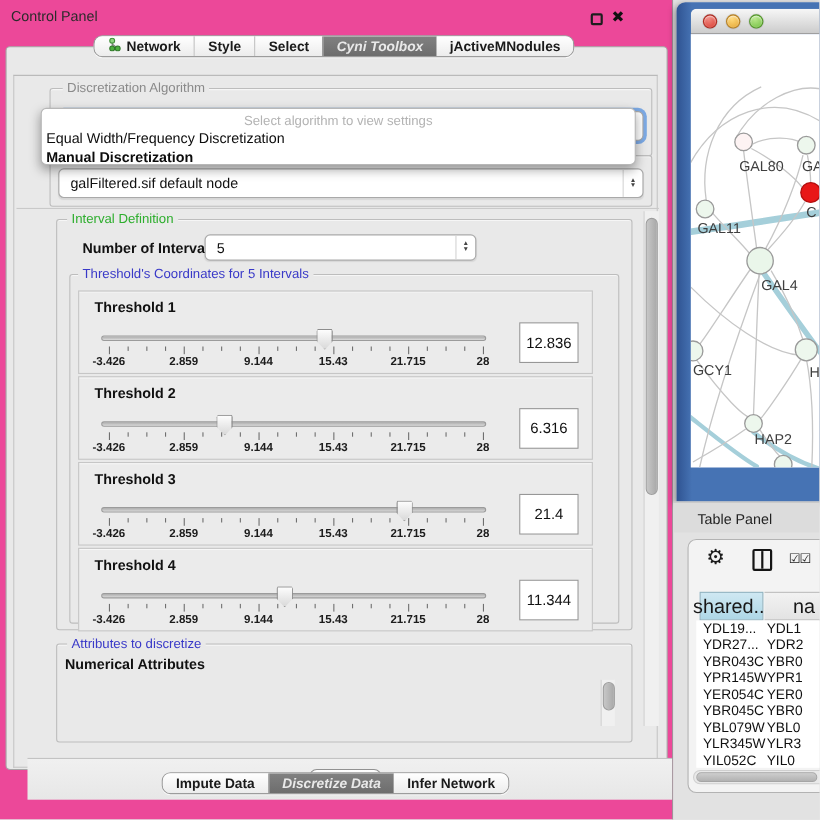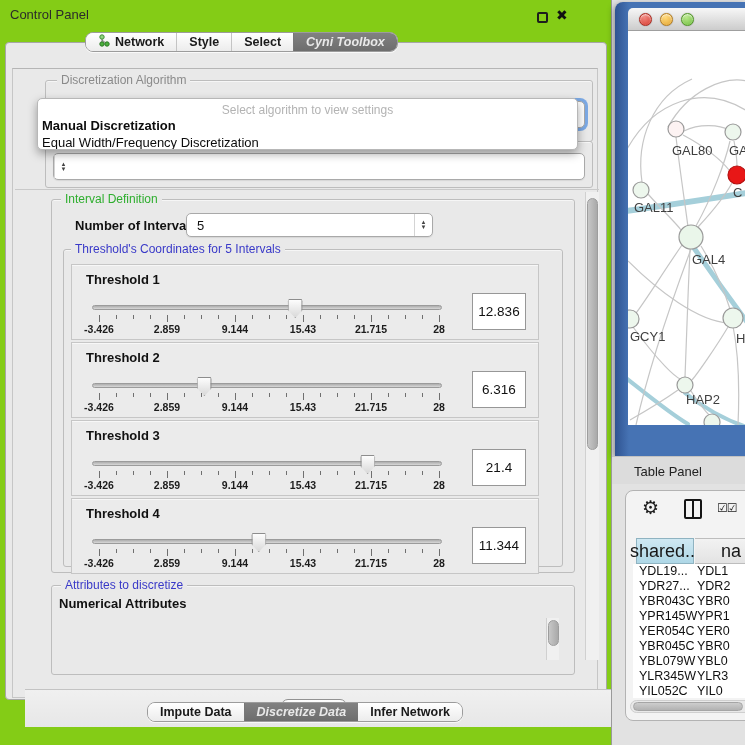--- a/index.html
+++ b/index.html
@@ -2,21 +2,21 @@
 <html><head>
 <meta charset="utf-8">
 <style>
   * { margin:0; padding:0; box-sizing:border-box; }
   html,body { width:745px; height:745px; overflow:hidden; background:#e4e4e4;
     font-family:"Liberation Sans","DejaVu Sans",sans-serif; }
   #stage { position:relative; width:745px; height:745px; }
 
   
   #control-panel { position:absolute; left:0; top:0; width:612px; height:745px;
-    background:#84cc16; border-right:1px solid #9a9a9a; }
+    background:#ec4899; border-right:1px solid #9a9a9a; }
   #cp-titlebar { position:absolute; left:0; top:0; width:100%; height:28px; }
   #cp-title { position:absolute; left:10px; top:7px; font-size:13px; color:#2b2b2b; }
   .tb-icon { position:absolute; top:12px; cursor:default; }
   #float-icon { left:537px; width:11px; height:11px; border:2px solid #1d1d1d; border-radius:2px; }
   #close-icon { left:556px; top:7px; font-size:14px; font-weight:bold; color:#111; }
 
   
   .seg-bar { position:absolute; display:flex; height:20px; border:1px solid #9c9c9c;
     border-radius:8px; overflow:hidden; background:#f6f6f6;
     box-shadow:0 1px 0 rgba(255,255,255,.7); z-index:5; }
@@ -178,38 +178,42 @@
       </div>
       <div class="seg sep">
           <span>Style</span>
         </div>
       <div class="seg sep">
           <span>Select</span>
         </div>
       <div class="seg selected">
           <span>Cyni Toolbox</span>
         </div>
+      <div class="seg">
+          <span>jActiveMNodules</span>
+        </div>
     </div>
 
     <div id="big-box"></div>
     <div id="inner-panel">
 
       <div class="groupbox" style="left:32px; top:11px; width:548px; height:62px;"></div>
       <div class="group-title title-gray" style="left:44px; top:4px;">Discretization Algorithm</div>
       <div class="combo focused" style="left:40px; top:32px; width:532px; height:27px;">
         <div class="combo-text"></div>
         <div class="spinner">
             <span>▲</span>
             <span>▼</span>
           </div>
       </div>
 
       <div class="groupbox" style="left:32px; top:72px; width:548px; height:47px;"></div>
       <div class="group-title title-black" style="left:40px; top:65px;">Table Data</div>
       <div class="combo" style="left:40px; top:84px; width:532px; height:27px;">
+        <div class="combo-text">galFiltered.sif default node</div>
         <div class="spinner">
             <span>▲</span>
             <span>▼</span>
           </div>
       </div>
 
       <div id="scroll-panel">
 
         <div class="groupbox" style="left:36px; top:9px; width:524px; height:374px;"></div>
         <div class="group-title title-green" style="left:46px; top:2px;">Interval Definition</div>
@@ -388,22 +392,22 @@
         </div>
       </div>
 
       <div id="apply-strip">
         <div id="apply-btn">Apply</div>
       </div>
     </div>
 
     <div id="algo-popup">
       <div id="algo-hint">Select algorithm to view settings</div>
+      <div class="algo-opt">Equal Width/Frequency Discretization</div>
       <div class="algo-opt first">Manual Discretization</div>
-      <div class="algo-opt">Equal Width/Frequency Discretization</div>
     </div>
 
     <div id="bottom-tabs" class="seg-bar">
       <div class="seg">
           <span>Impute Data</span>
         </div>
       <div class="seg selected">
           <span>Discretize Data</span>
         </div>
       <div class="seg">

